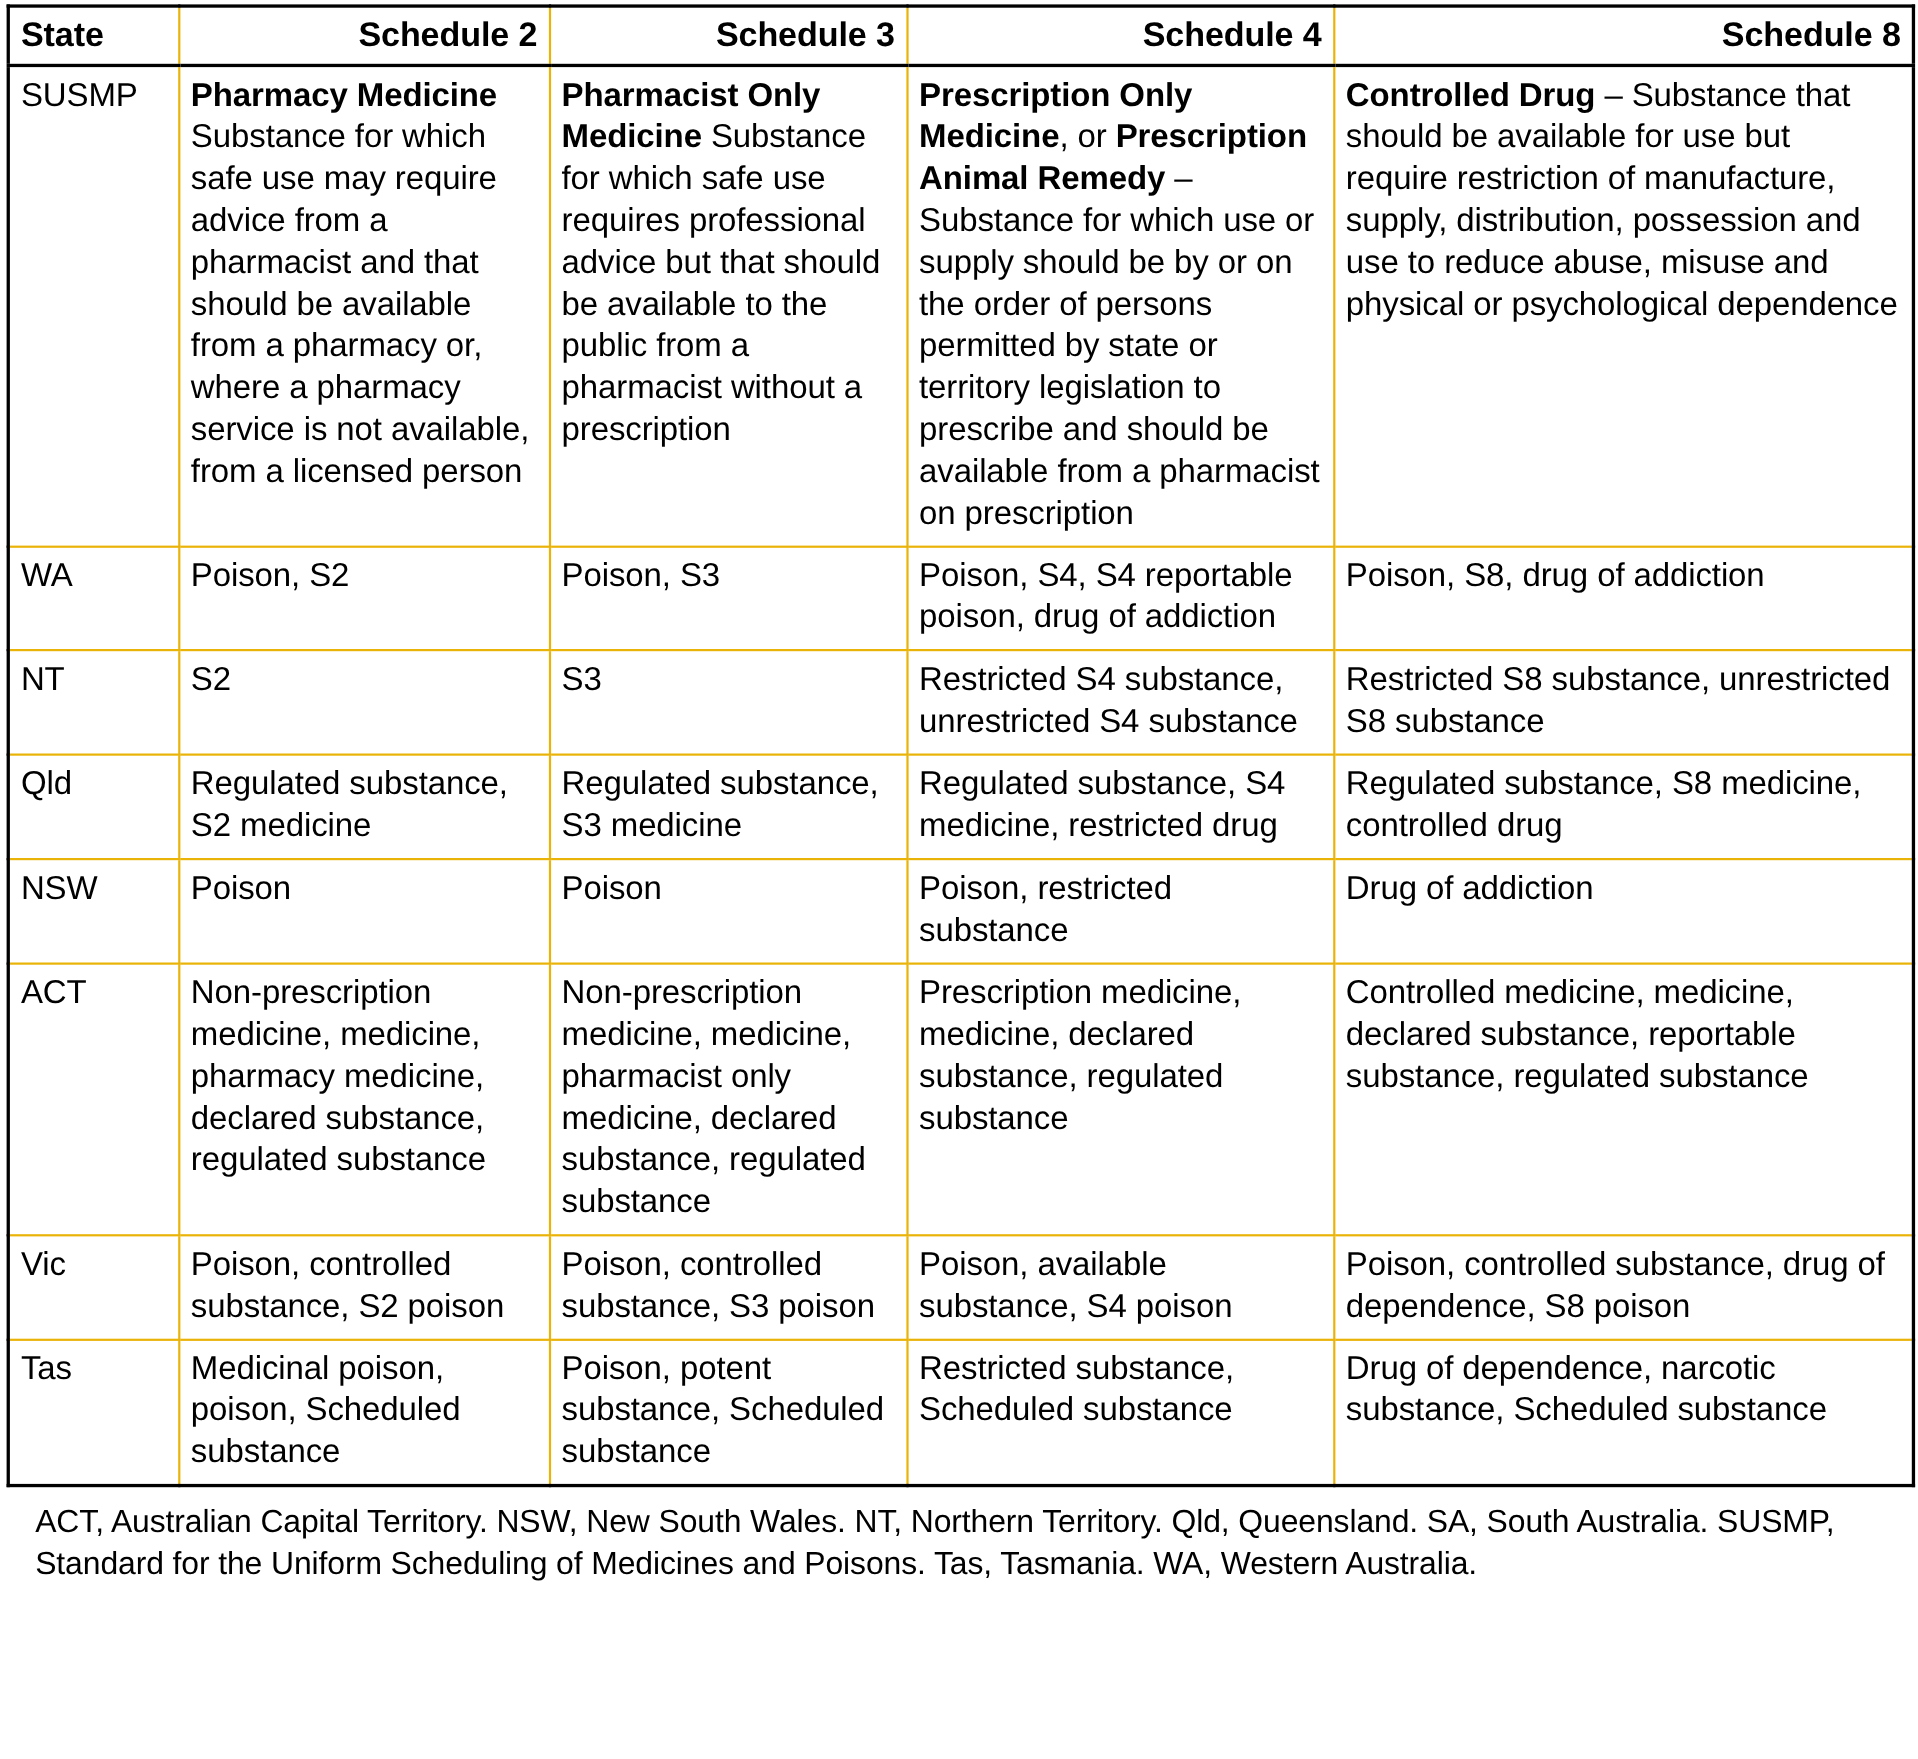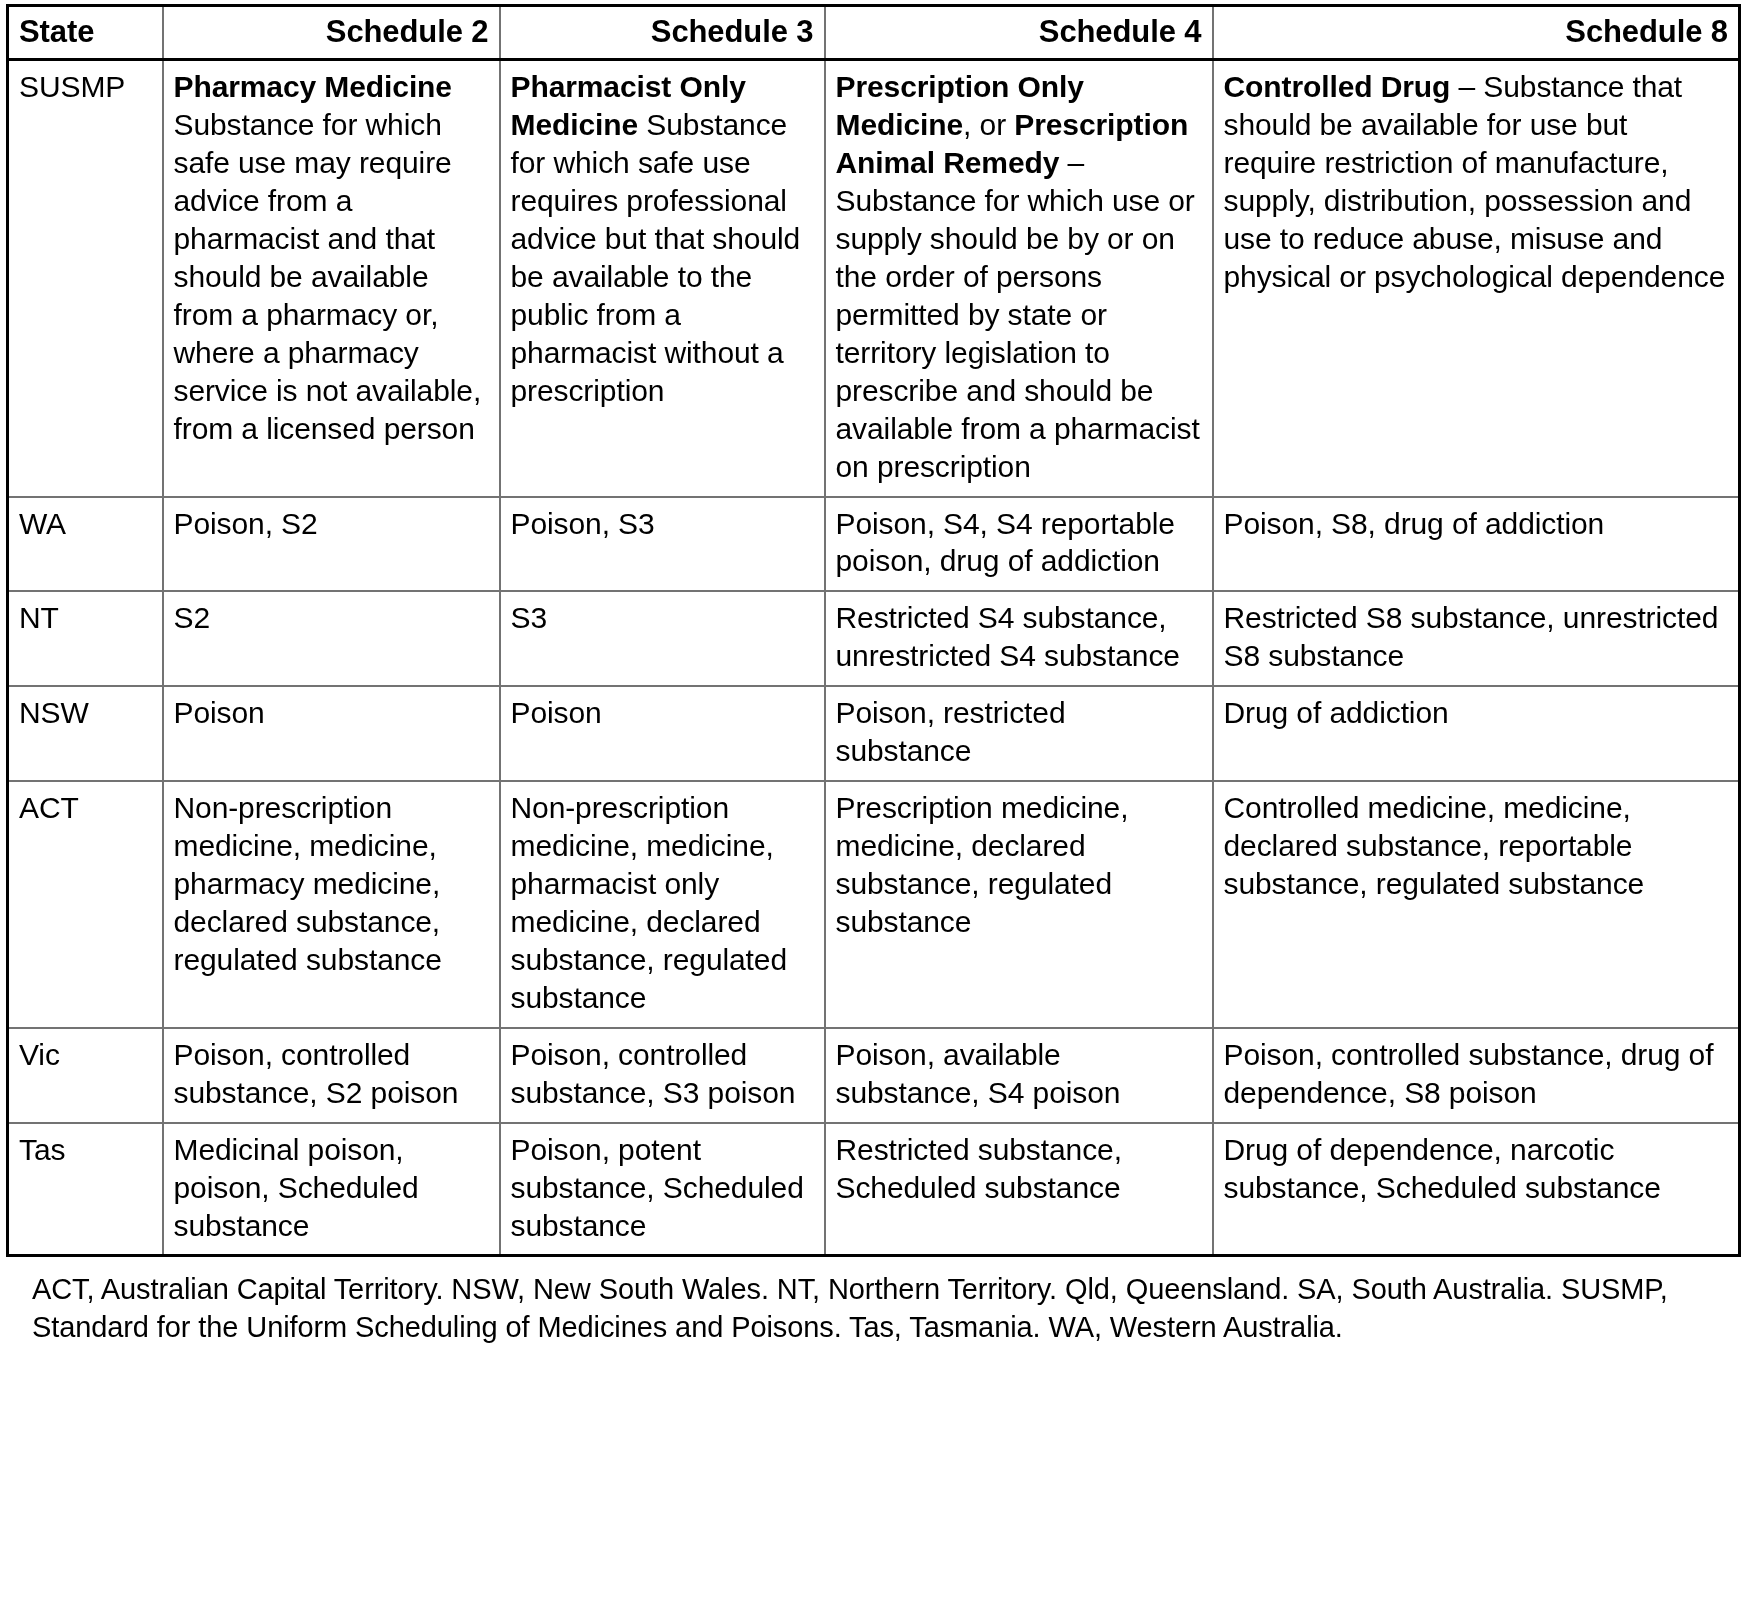--- a/index.html
+++ b/index.html
@@ -31,21 +31,21 @@
   }
 
   table.schedule-table col.c-state    { width: 155px; }
   table.schedule-table col.c-s2       { width: 337px; }
   table.schedule-table col.c-s3       { width: 325px; }
   table.schedule-table col.c-s4       { width: 388px; }
   table.schedule-table col.c-s8       { width: 527px; }
 
   table.schedule-table th,
   table.schedule-table td {
-    border: 2px solid #737373;
+    border: 2px solid #eab308;
     vertical-align: top;
     text-align: left;
     padding: 7px 10px 10px 10px;
     font-size: 30px;
     line-height: 1.265;
     letter-spacing: -0.1px;
   }
 
   table.schedule-table thead th {
     text-align: right;
@@ -116,20 +116,27 @@
       </tr>
 
       <tr>
         <td class="state-cell">NT</td>
         <td>S2</td>
         <td>S3</td>
         <td>Restricted S4 substance, unrestricted S4 substance</td>
         <td>Restricted S8 substance, unrestricted S8 substance</td>
       </tr>
 
+      <tr>
+        <td class="state-cell">Qld</td>
+        <td>Regulated substance, S2 medicine</td>
+        <td>Regulated substance, S3 medicine</td>
+        <td>Regulated substance, S4 medicine, restricted drug</td>
+        <td>Regulated substance, S8 medicine, controlled drug</td>
+      </tr>
 
       <tr>
         <td class="state-cell">NSW</td>
         <td>Poison</td>
         <td>Poison</td>
         <td>Poison, restricted substance</td>
         <td>Drug of addiction</td>
       </tr>
 
       <tr>

